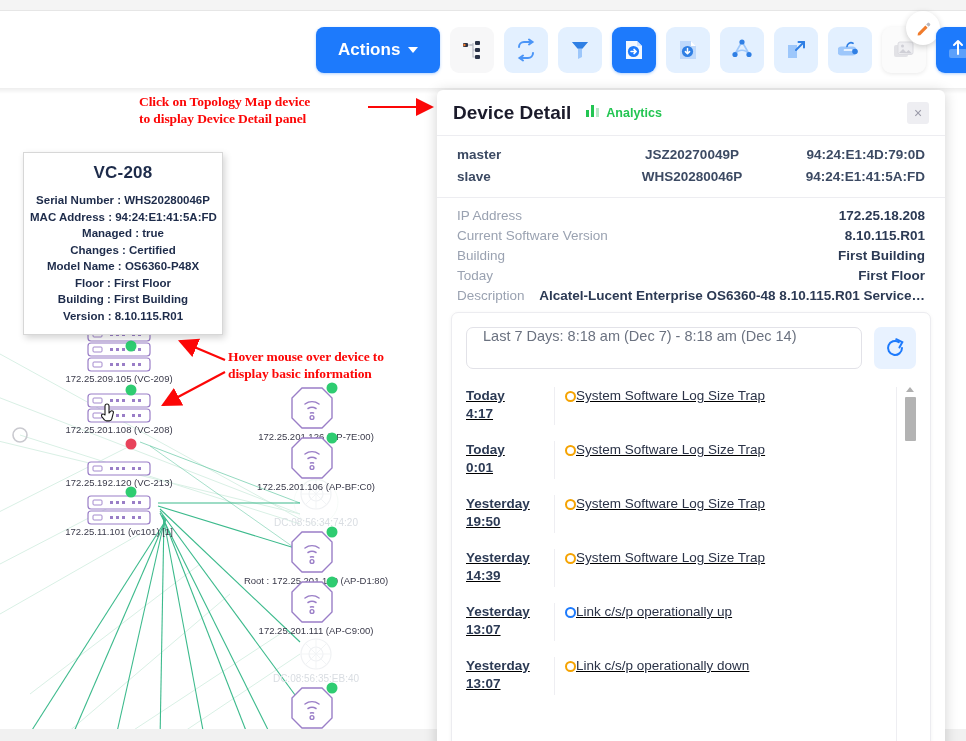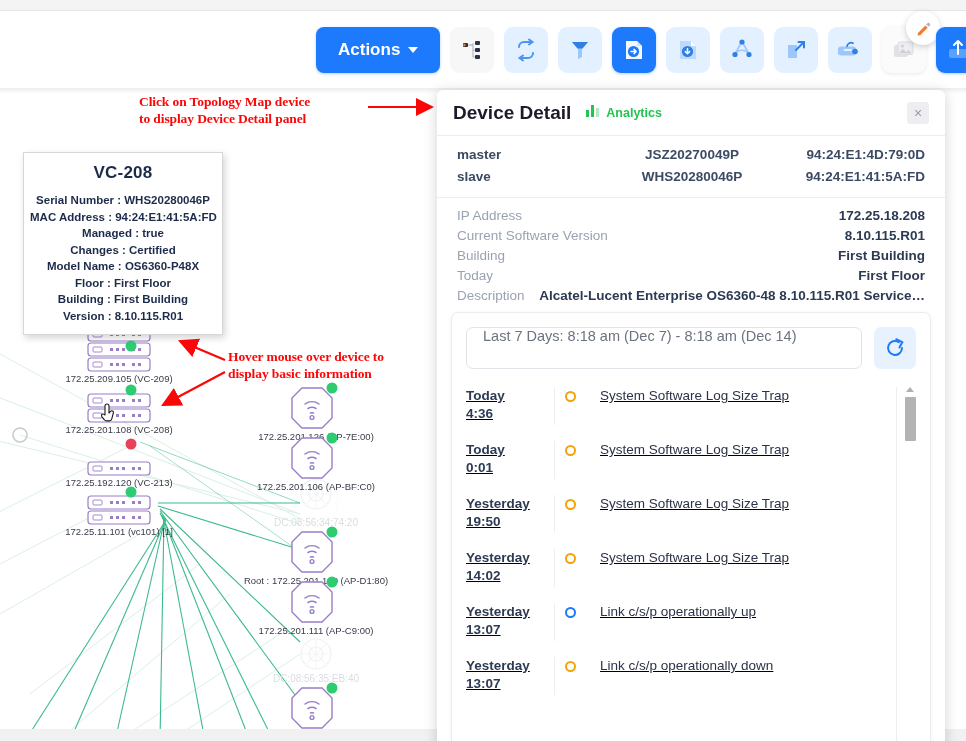--- a/index.html
+++ b/index.html
@@ -138,21 +138,21 @@
   }
   .refresh-btn {
     width: 42px; height: 42px; border-radius: 7px; background: #e8f2ff;
     display: flex; align-items: center; justify-content: center; cursor: pointer;
   }
 
   .evt-list { position: absolute; left: 0; top: 66px; right: 0; bottom: 0; overflow: hidden; }
   .evt-row { display: flex; align-items: flex-start; padding: 8px 0 8px 14px; min-height: 54px; text-decoration: underline; }
   .evt-time { width: 88px; font-size: 13.5px; font-weight: bold; color: #2c3a54; line-height: 18px; }
   .evt-sep { width: 1px; align-self: stretch; background: #eeeef2; margin: 0 10px 0 0; }
-  .evt-body { flex: 1; display: flex; align-items: flex-start; gap: 24px; padding-top: 1px; }
+  .evt-body { flex: 1; display: flex; align-items: flex-start; gap: 0; padding-top: 1px; }
   .evt-dot { width: 11px; height: 11px; border-radius: 50%; border: 2.5px solid #f5a302; margin-top: 3px; flex: none; }
   .evt-dot.blue { border-color: #1d7afc; }
   .evt-msg { font-size: 13.5px; color: #2b3347; }
 
   .vscroll-track { position: absolute; right: 14px; top: 74px; width: 11px; bottom: 28px; }
   .vscroll-thumb { position: absolute; left: 0; top: 10px; width: 11px; height: 44px; background: #b3b3b3; border-radius: 1px; }
   .vs-arrow { position: absolute; left: 1px; width: 0; height: 0; }
   .vs-up { top: 0; border-left: 4px solid transparent; border-right: 4px solid transparent; border-bottom: 5px solid #b0b0b0; }
   .evt-rail { position: absolute; right: 33px; top: 74px; bottom: 28px; width: 1px; background: #eeeef2; }
 
@@ -566,21 +566,21 @@
             <path d="M18 11 a7 7 0 1 1 -3.2 -5.9"></path>
             <path d="M12.2 2.2 L18.3 5.2 L15.4 10.4"></path>
           </svg>
         </div>
       </div>
 
       <div class="evt-list">
         <div class="evt-row">
           <div class="evt-time">
             <div>Today</div>
-            <div>4:36</div>
+            <div>4:17</div>
           </div>
           <div class="evt-sep"></div>
           <div class="evt-body">
             <div class="evt-dot"></div>
             <div class="evt-msg">System Software Log Size Trap</div>
           </div>
         </div>
 
         <div class="evt-row">
           <div class="evt-time">
@@ -602,21 +602,21 @@
           <div class="evt-sep"></div>
           <div class="evt-body">
             <div class="evt-dot"></div>
             <div class="evt-msg">System Software Log Size Trap</div>
           </div>
         </div>
 
         <div class="evt-row">
           <div class="evt-time">
             <div>Yesterday</div>
-            <div>14:02</div>
+            <div>14:39</div>
           </div>
           <div class="evt-sep"></div>
           <div class="evt-body">
             <div class="evt-dot"></div>
             <div class="evt-msg">System Software Log Size Trap</div>
           </div>
         </div>
 
         <div class="evt-row">
           <div class="evt-time">

